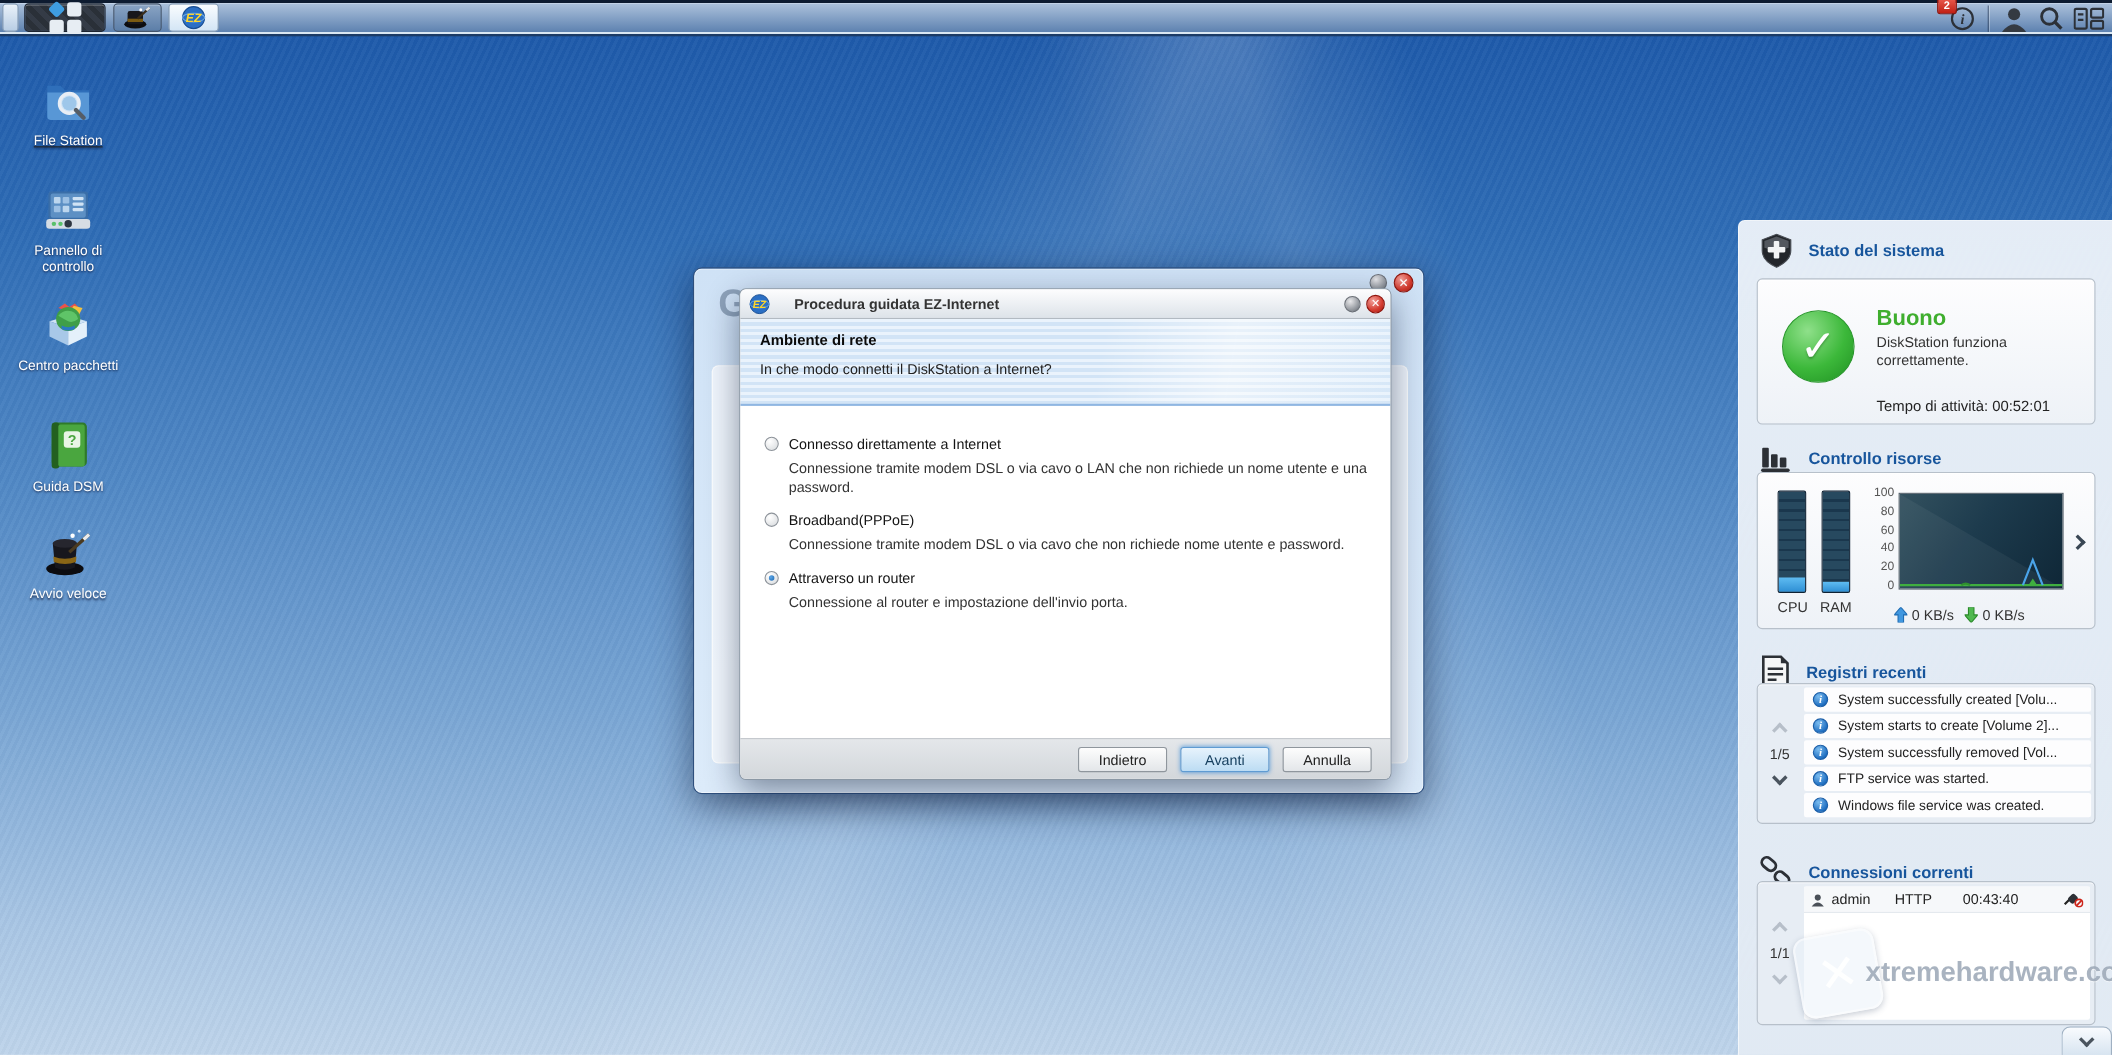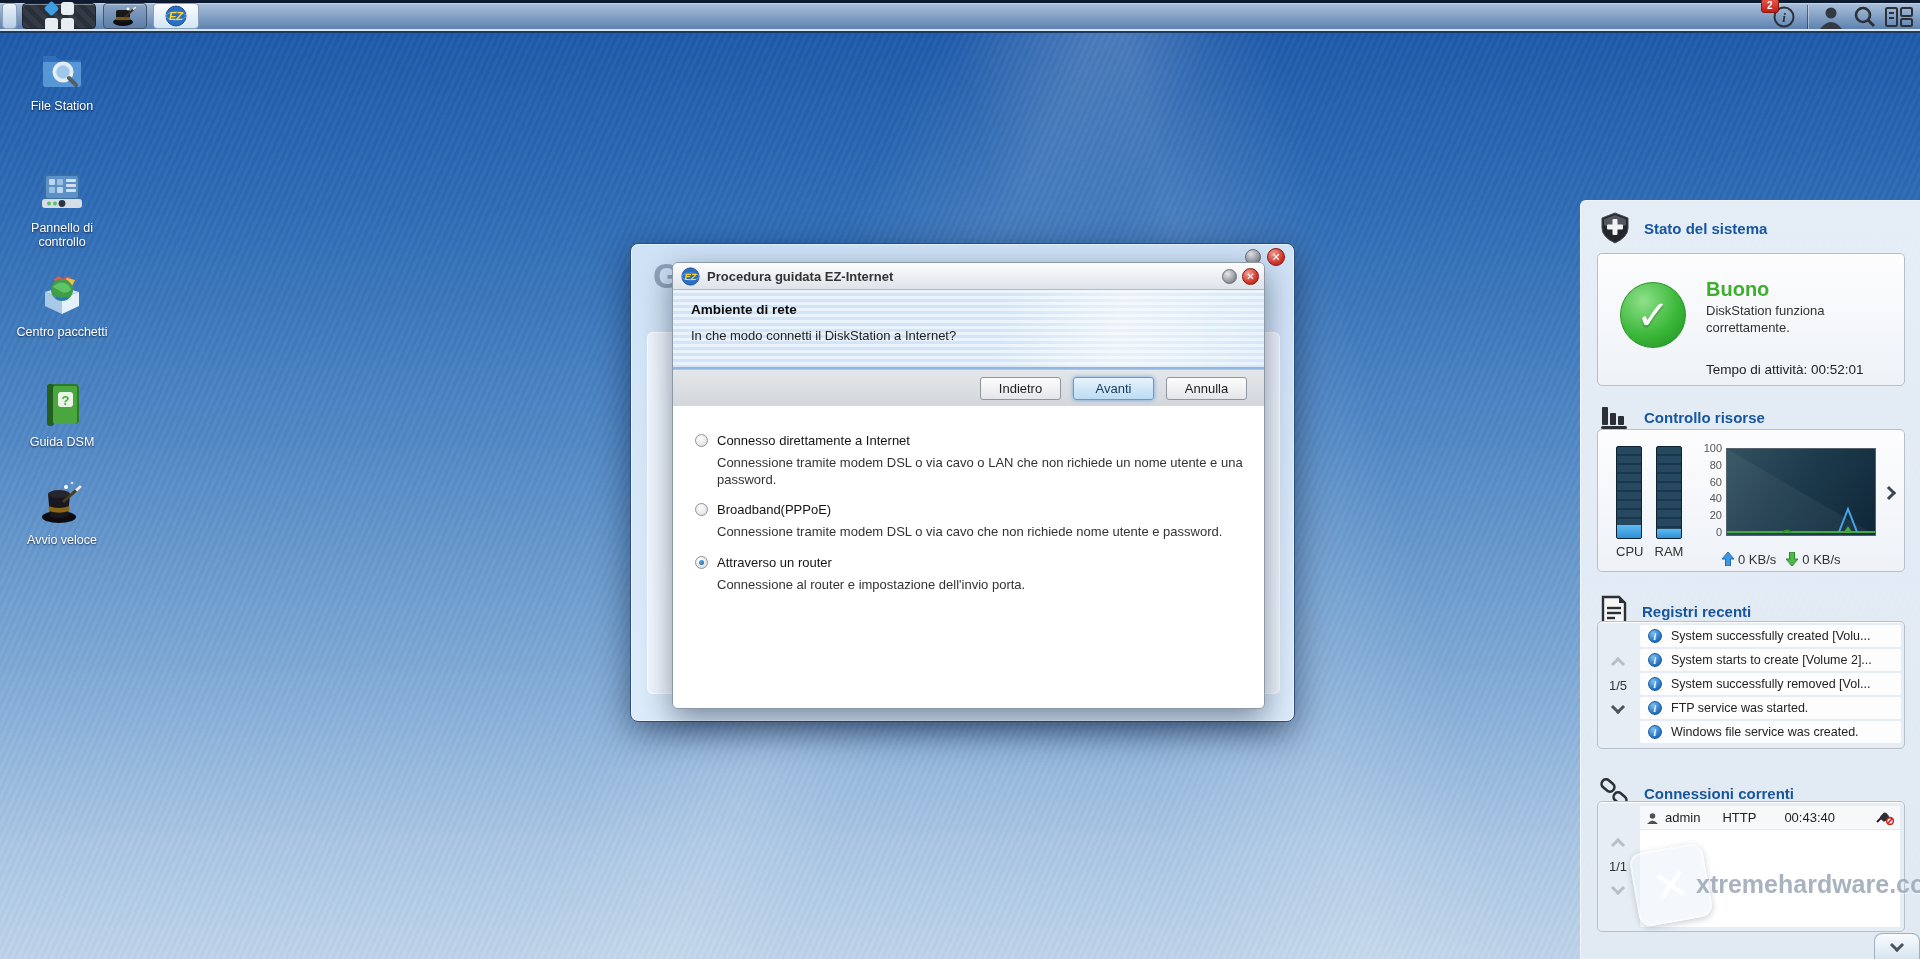--- a/index.html
+++ b/index.html
@@ -42,21 +42,21 @@
     background:rgba(250,252,255,.75); border:1px solid rgba(255,255,255,.9); }
   .orb { position:absolute; border-radius:50%; cursor:pointer; }
   .orb.gray { background:radial-gradient(circle at 35% 30%,#e8e8ea,#8a8f96 70%,#5c6168); border:1px solid #6b7077; }
   .orb.red  { background:radial-gradient(circle at 35% 30%,#f2a09a,#d33a2e 60%,#9e1c12); border:1px solid #8e150d;
     color:#fff; font-weight:bold; display:flex; align-items:center; justify-content:center; }
   
   #wizard { position:absolute; left:672px; top:262px; width:593px; height:447px; border-radius:6px;
     background:#fff; border:1px solid #8b98a5; box-shadow:0 10px 30px rgba(0,15,45,.45); overflow:hidden; }
   #wiz-titlebar { height:27px; background:linear-gradient(180deg,#fdfdfe,#dde3e9); border-bottom:1px solid #b2bac2;
     display:flex; align-items:center; padding:0 8px; }
-  #wiz-titlebar .ttl { font-weight:bold; color:#333; margin-left:7px; font-size:13px; }
+  #wiz-titlebar .ttl { font-weight:bold; color:#333; margin-left:22px; font-size:13px; }
   #wiz-band { height:79px; padding:12px 18px 0 18px; position:relative;
     background:linear-gradient(100deg, rgba(255,255,255,0) 55%, rgba(255,255,255,.5) 75%, rgba(230,242,252,.2) 100%),
       repeating-linear-gradient(180deg,#eaf3fc 0 3px,#d2e4f6 3px 6px);
     border-bottom:2px solid #8fb6e2; }
   #wiz-band .sect { font-weight:bold; font-size:13.5px; color:#0b0b0b; }
   #wiz-band .q { margin-top:11px; color:#222; }
   #wiz-body { height:302px; padding:27px 24px 0 22px; background:#fff; }
   .radio-row { display:flex; align-items:center; gap:9px; }
   .radio { width:13px; height:13px; border-radius:50%; border:1px solid #8d939a;
     background:radial-gradient(circle at 35% 30%,#ffffff,#d6d9dc); position:relative; flex:0 0 auto; }
@@ -183,21 +183,21 @@
           <rect x="1" y="2" width="11" height="18" rx="1.5" fill="none" stroke="#2c3138" stroke-width="2"></rect>
           <line x1="4" y1="7" x2="9" y2="7" stroke="#2c3138" stroke-width="2"></line>
           <line x1="4" y1="12" x2="9" y2="12" stroke="#2c3138" stroke-width="2"></line>
           <rect x="16" y="2" width="11" height="8" rx="1.5" fill="none" stroke="#2c3138" stroke-width="2"></rect>
           <rect x="16" y="13" width="11" height="7" rx="1.5" fill="none" stroke="#2c3138" stroke-width="2"></rect>
         </svg>
       </div>
     </div>
   </div>
 
-  <div class="dicon" style="top:46px;">
+  <div class="dicon" style="top:68px;text-decoration:underline;">
     <svg class="glyph" viewBox="0 0 46 46">
       <path d="M4 10 h12 l4 4 h22 v24 a3 3 0 0 1 -3 3 h-32 a3 3 0 0 1 -3 -3 z" fill="#2f6fba"></path>
       <path d="M4 16 h38 v22 a3 3 0 0 1 -3 3 h-32 a3 3 0 0 1 -3 -3 z" fill="#5897d6"></path>
       <circle cx="24" cy="26" r="9" fill="#cfe4f6" stroke="#e8eef5" stroke-width="3"></circle>
       <circle cx="24" cy="26" r="6.5" fill="#9ec7ea"></circle>
       <line x1="30" y1="32" x2="37" y2="39" stroke="#555d66" stroke-width="4" stroke-linecap="round"></line>
     </svg>
     <div class="lbl">File Station</div>
   </div>
 
@@ -280,44 +280,44 @@
       <div class="orb red" style="left:569px;top:5px;width:17px;height:17px;font-size:10px;">
           <span>✕</span>
         </div>
     </div>
 
     <div id="wiz-band">
       <div class="sect">Ambiente di rete</div>
       <div class="q">In che modo connetti il DiskStation a Internet?</div>
     </div>
 
+    <div id="wiz-body">
+      <div class="radio-row">
+        <span class="radio"></span>
+        <span class="radio-lbl">Connesso direttamente a Internet</span>
+      </div>
+      <div class="radio-desc">Connessione tramite modem DSL o via cavo o LAN che non richiede un nome utente e una password.</div>
+
+      <div class="radio-row">
+        <span class="radio"></span>
+        <span class="radio-lbl">Broadband(PPPoE)</span>
+      </div>
+      <div class="radio-desc">Connessione tramite modem DSL o via cavo che non richiede nome utente e password.</div>
+
+      <div class="radio-row">
+        <span class="radio sel"></span>
+        <span class="radio-lbl">Attraverso un router</span>
+      </div>
+      <div class="radio-desc">Connessione al router e impostazione dell'invio porta.</div>
+    </div>
+
     <div id="wiz-footer">
       <div class="btn">Indietro</div>
       <div class="btn primary">Avanti</div>
       <div class="btn">Annulla</div>
-    </div>
-
-    <div id="wiz-body">
-      <div class="radio-row">
-        <span class="radio"></span>
-        <span class="radio-lbl">Connesso direttamente a Internet</span>
-      </div>
-      <div class="radio-desc">Connessione tramite modem DSL o via cavo o LAN che non richiede un nome utente e una password.</div>
-
-      <div class="radio-row">
-        <span class="radio"></span>
-        <span class="radio-lbl">Broadband(PPPoE)</span>
-      </div>
-      <div class="radio-desc">Connessione tramite modem DSL o via cavo che non richiede nome utente e password.</div>
-
-      <div class="radio-row">
-        <span class="radio sel"></span>
-        <span class="radio-lbl">Attraverso un router</span>
-      </div>
-      <div class="radio-desc">Connessione al router e impostazione dell'invio porta.</div>
     </div>
   </div>
 
   <div id="sidebar">
 
     <div class="w-head" style="top:11px;">
       <svg width="32" height="32" viewBox="0 0 32 32">
         <path d="M16 1 l13 5 v10 q0 9 -13 15 q-13 -6 -13 -15 v-10 z" fill="#23262b" stroke="#4a4e55"></path>
         <path d="M16 3 l11 4.2 v6 q-11 4 -22 0 v-6 z" fill="#53575e"></path>
         <rect x="13.5" y="7" width="5" height="16" rx="1" fill="#f2f3f4"></rect>

